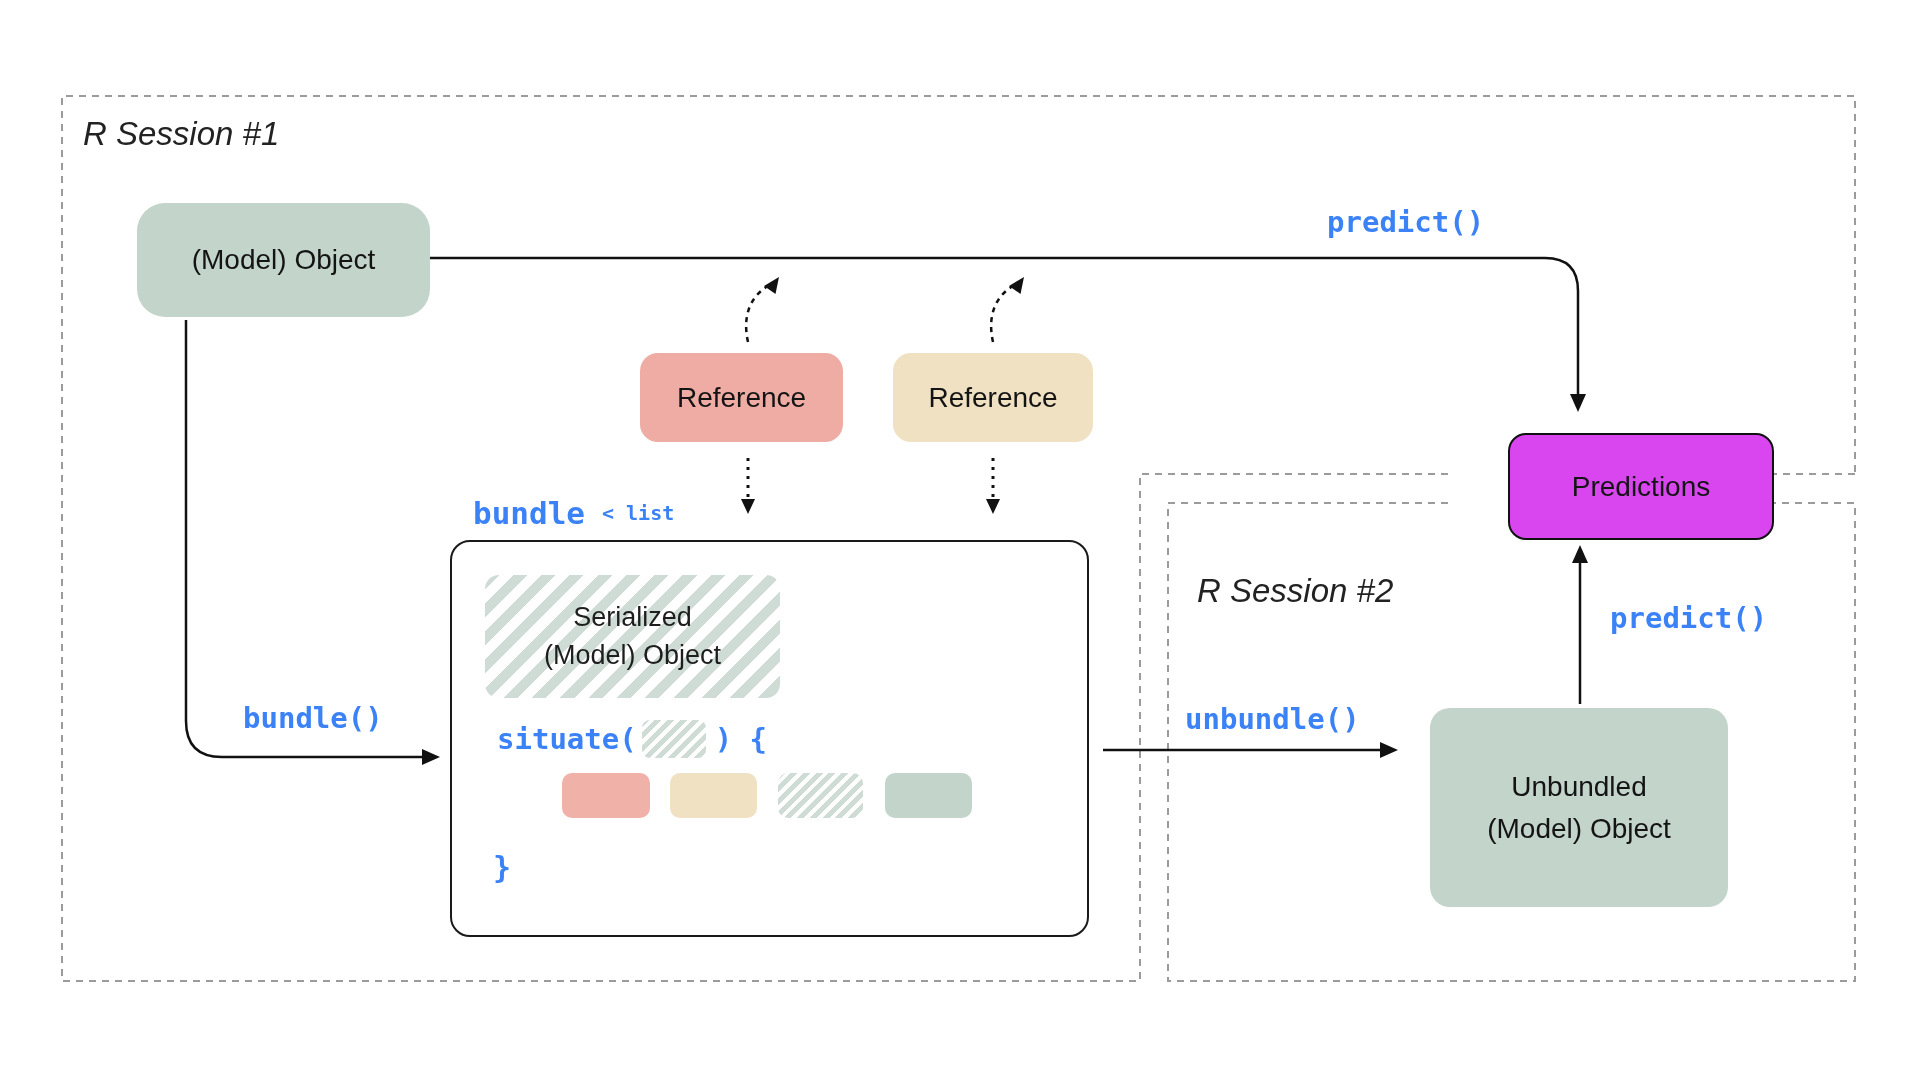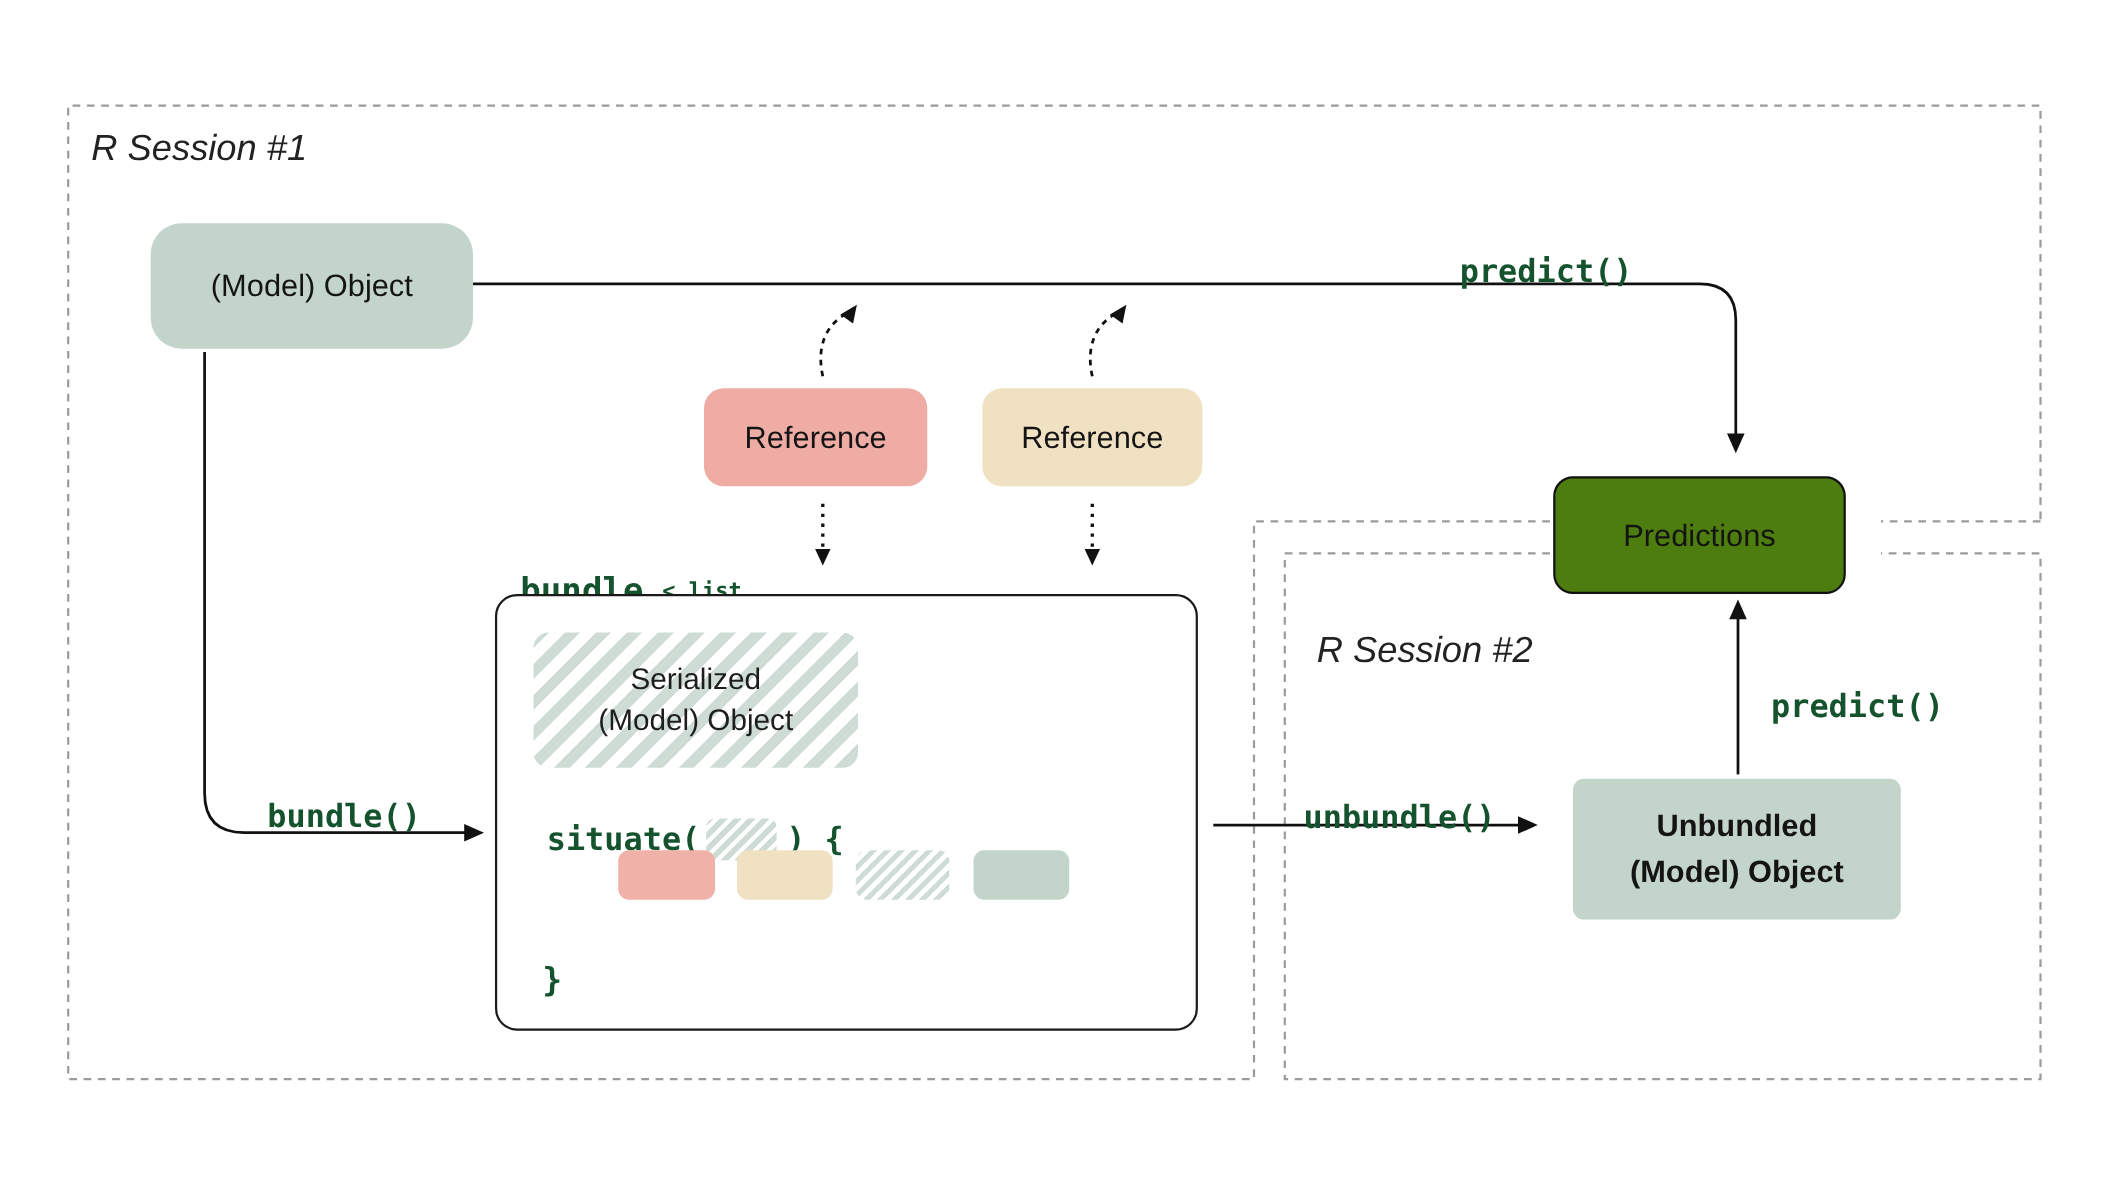--- a/index.html
+++ b/index.html
@@ -12,26 +12,26 @@
   .sage{background:#c3d4cb;}
   .red{background:#eeaca4;}
   .tan{background:#f0e1c3;}
   .stripes-lg{background:repeating-linear-gradient(135deg,#cfdcd5 0 10px,#ffffff 10px 20px);justify-content:center;}
   .stripes-sm{background:repeating-linear-gradient(135deg,#cfdcd5 0 5px,#ffffff 5px 9px);}
   .model-object{left:137px;top:203px;width:293px;height:114px;border-radius:28px;font-size:28px;}
   .ref-red{left:640px;top:353px;width:203px;height:89px;border-radius:18px;font-size:28px;}
   .ref-tan{left:893px;top:353px;width:200px;height:89px;border-radius:18px;font-size:28px;}
   .bundle-box{left:450px;top:540px;width:635px;height:393px;border:2px solid #1a1a1a;border-radius:20px;background:#fff;}
   .serialized{left:485px;top:575px;width:295px;height:123px;border-radius:14px;font-size:27px;line-height:1.4;color:#1e1e1e;}
-  .predictions{left:1412px;top:433px;width:262px;height:103px;background:#4d7c0f;border:2px solid #111;border-radius:18px;font-size:28px;}
-  .unbundled{left:1430px;top:708px;width:298px;height:128px;border-radius:10px;font-size:28px;line-height:1.5;font-weight:bold;}
+  .predictions{left:1508px;top:433px;width:262px;height:103px;background:#d946ef;border:2px solid #111;border-radius:18px;font-size:28px;}
+  .unbundled{left:1430px;top:708px;width:298px;height:199px;border-radius:20px;font-size:28px;line-height:1.5;}
   .session-label{position:absolute;font-style:italic;font-size:33px;color:#222;}
   .session-1{left:83px;top:115px;}
   .session-2{left:1197px;top:572px;}
-  .mono{font-family:"DejaVu Sans Mono",monospace;font-weight:bold;color:#14532d;white-space:pre;margin-top:24px;}
+  .mono{font-family:"DejaVu Sans Mono",monospace;font-weight:bold;color:#3b82f6;white-space:pre;}
   .code-label{position:absolute;font-size:29px;}
   .predict-top{left:1327px;top:205px;}
   .predict-right{left:1610px;top:601px;}
   .unbundle-fn{left:1185px;top:702px;}
   .bundle-fn{left:243px;top:701px;}
   .bundle-title{position:absolute;left:473px;top:495px;display:flex;align-items:center;}
   .bundle-title .big{font-size:31px;}
   .bundle-title .small{font-size:20px;margin-left:17px;}
   .situate-row{position:absolute;left:497px;top:718px;height:42px;display:flex;align-items:center;font-size:29px;}
   .inline-swatch{width:64px;height:38px;border-radius:8px;margin-left:5px;margin-right:9px;}

